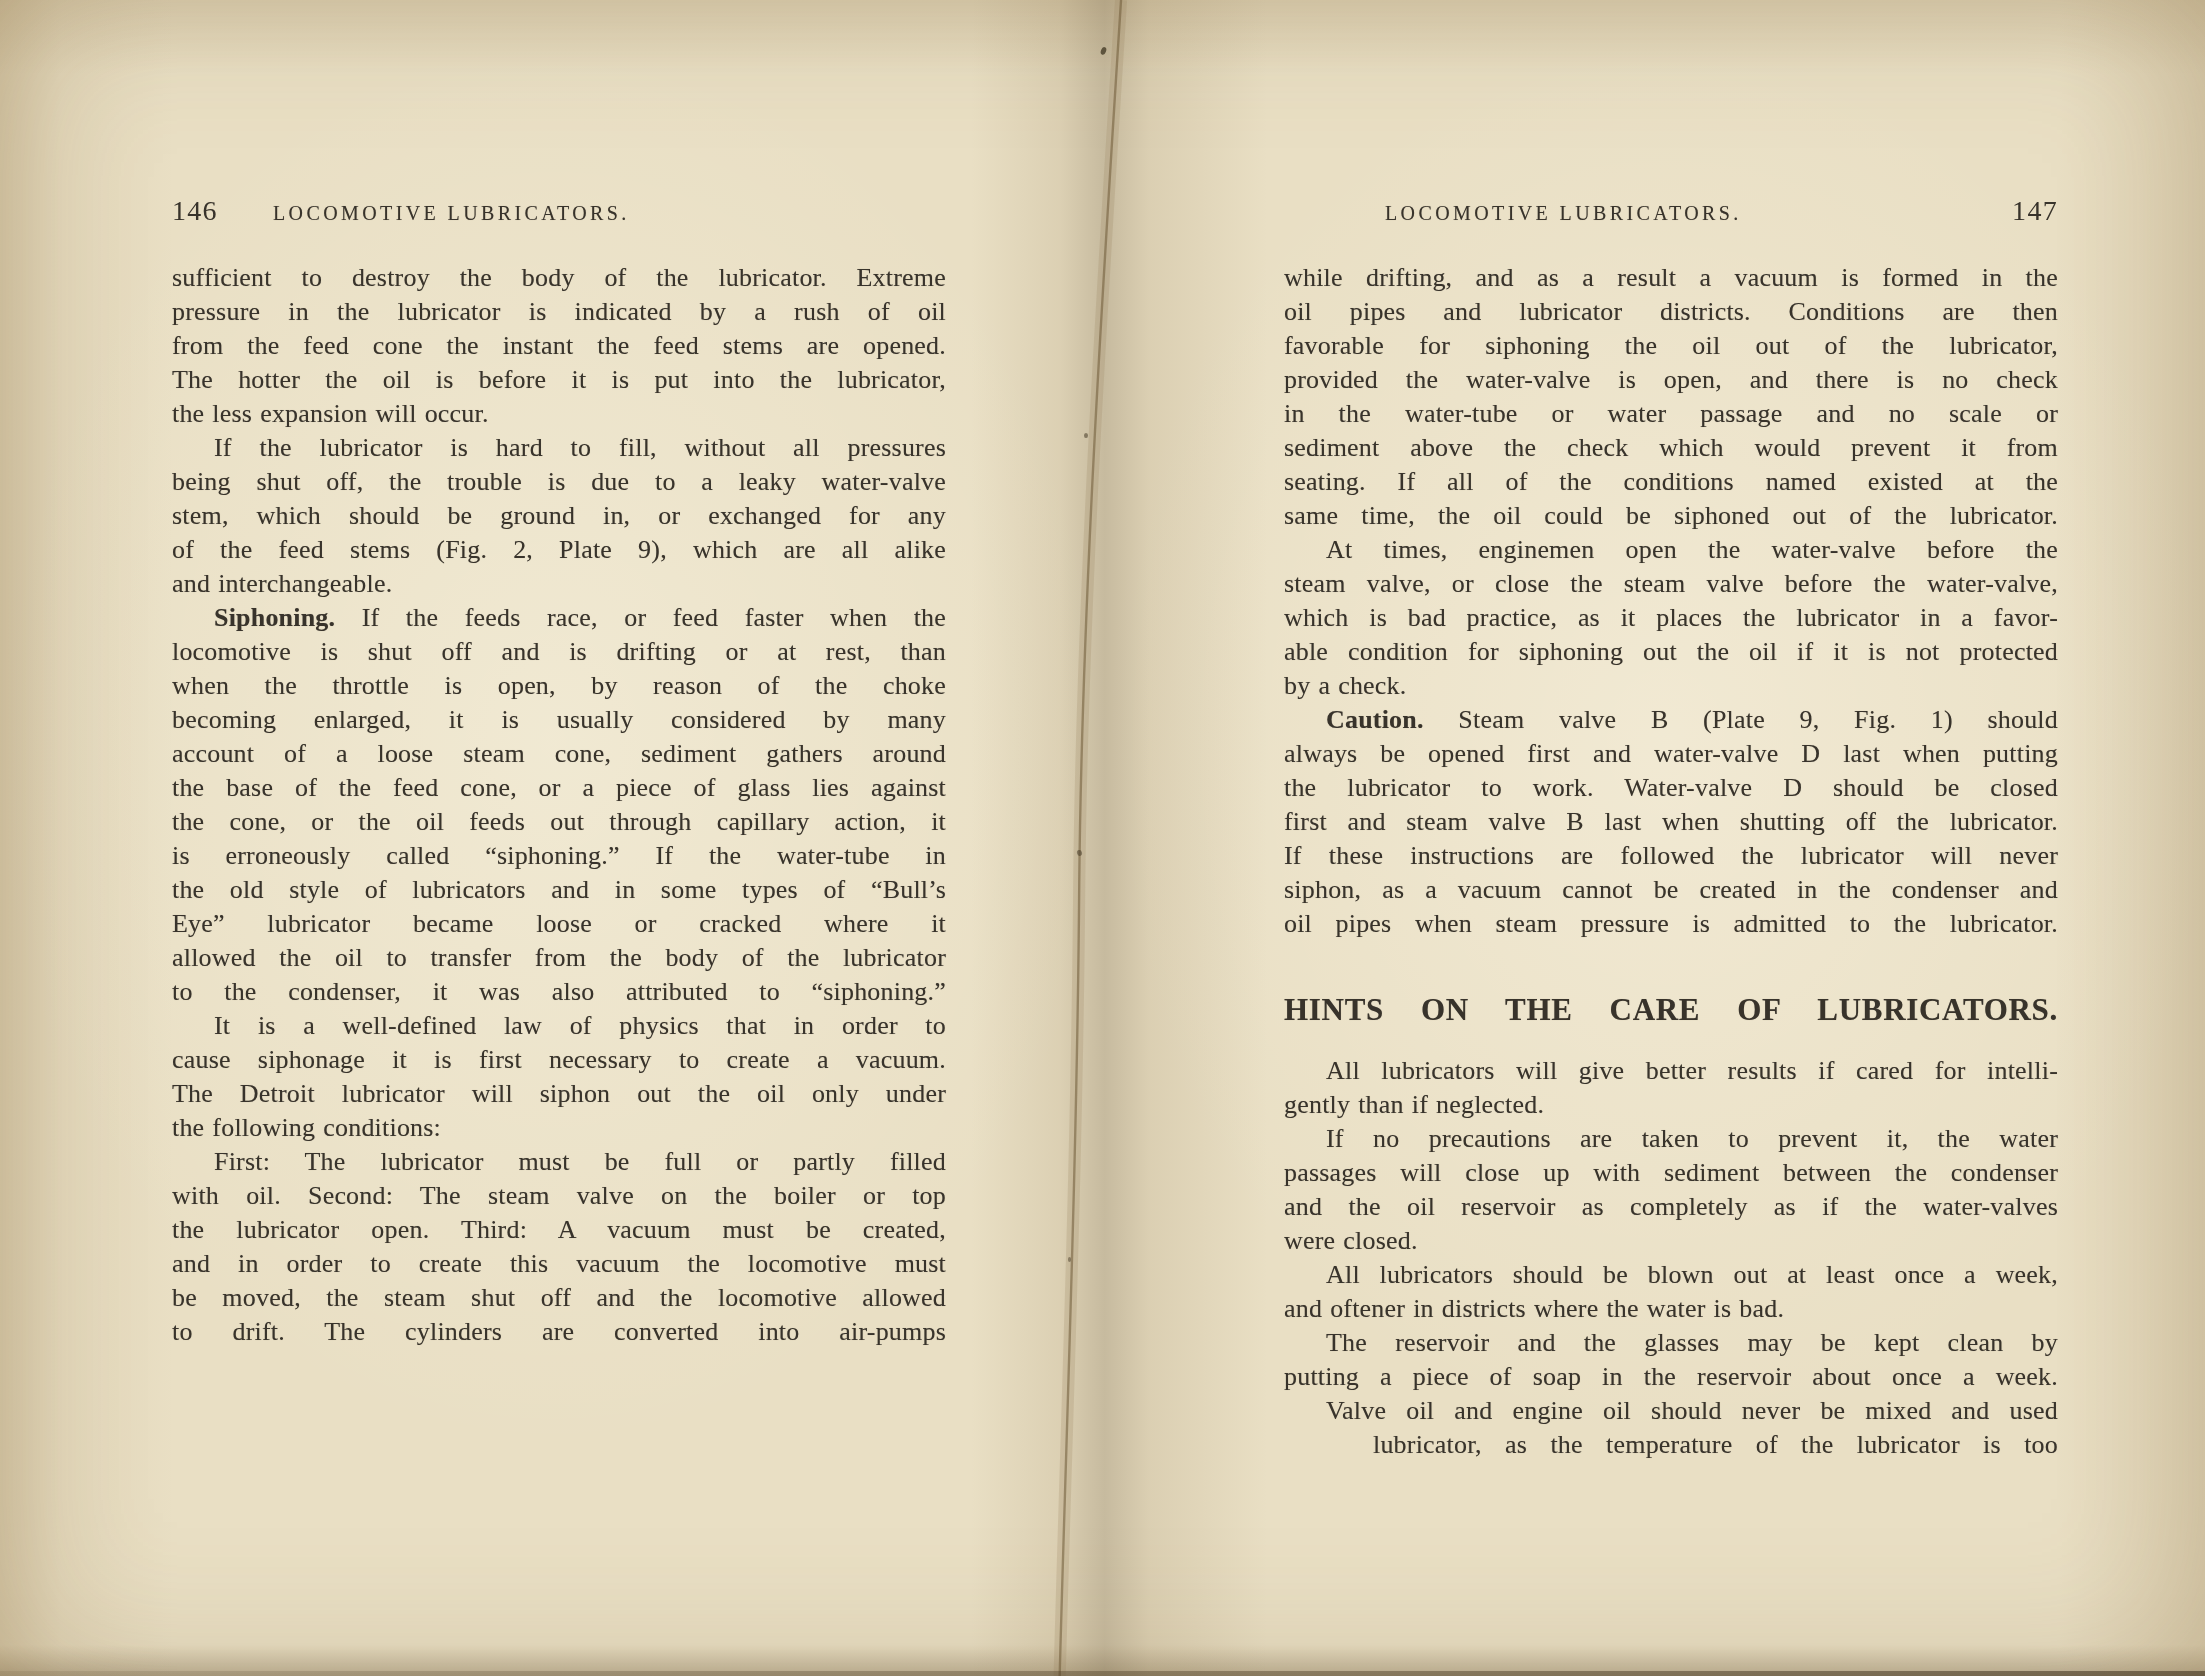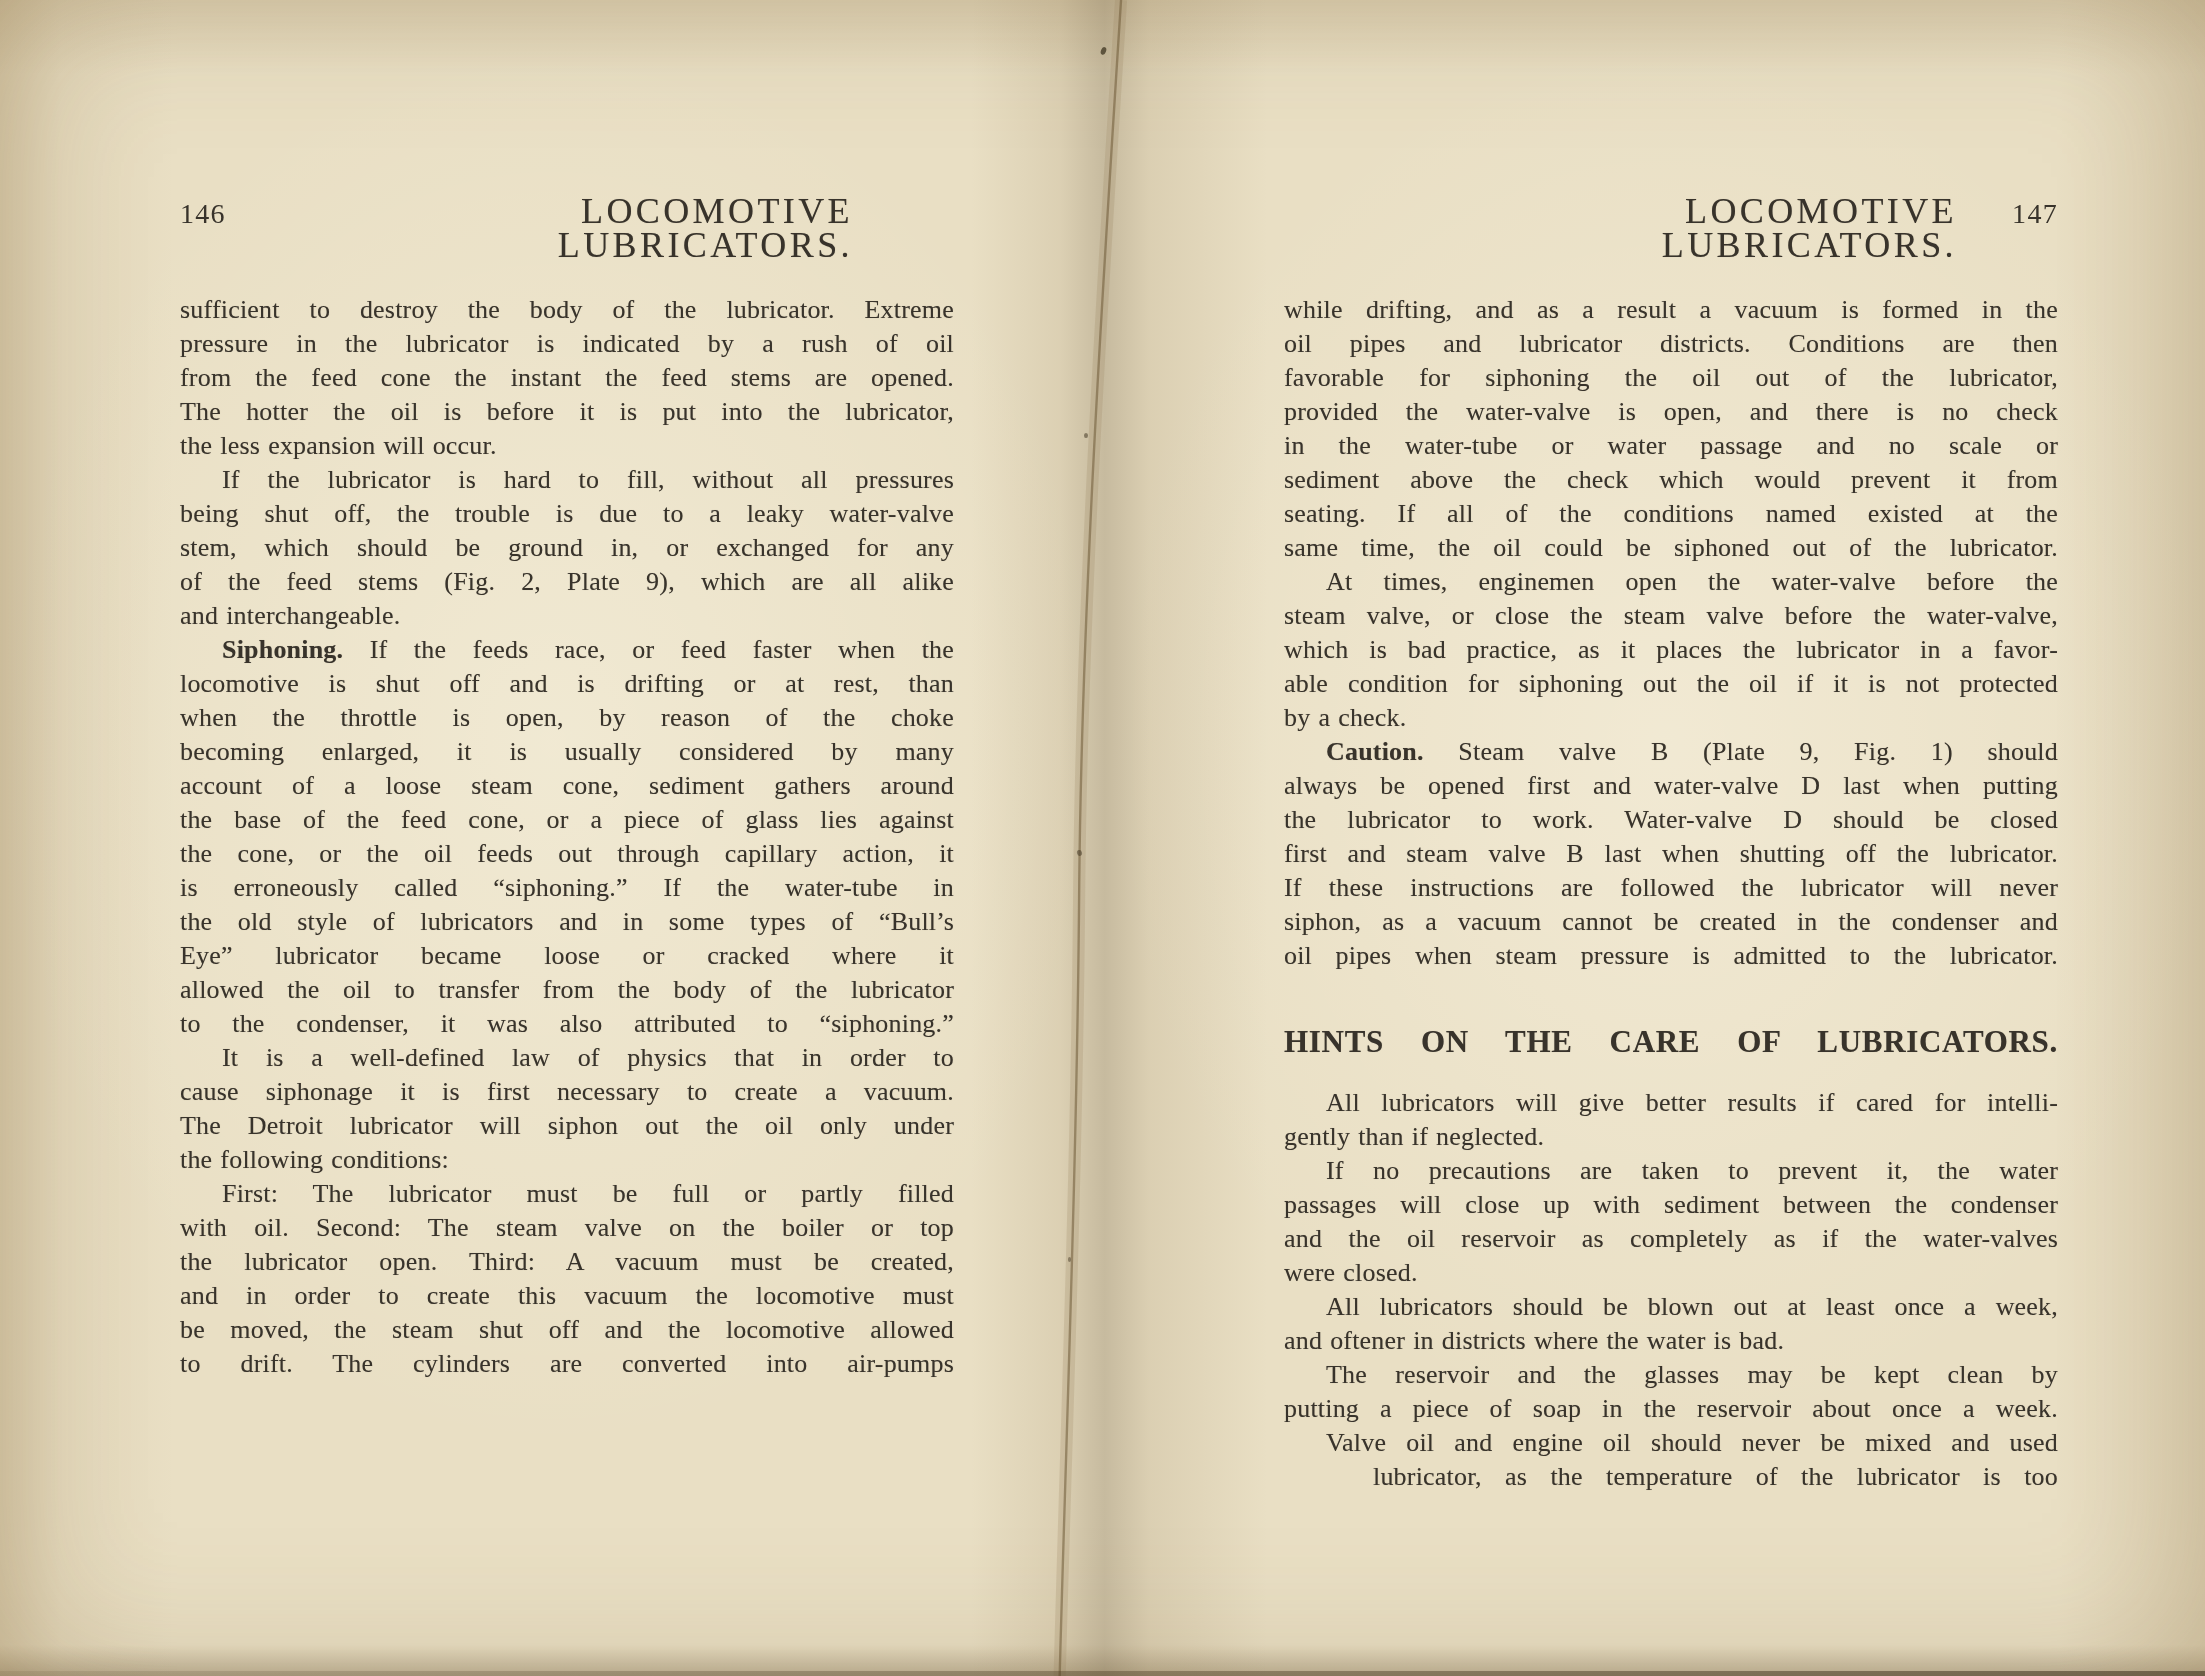--- a/index.html
+++ b/index.html
@@ -31,30 +31,30 @@
   }
   .crease-svg{position:absolute;left:0;top:0;}
   .speck{position:absolute;background:rgba(62,52,32,.75);border-radius:50%;}
   .bottom-edge{
     position:absolute;left:0;bottom:0;width:100%;height:5.4px;
     background:linear-gradient(90deg, rgba(70,55,30,.10), rgba(70,55,30,.40) 55%, rgba(55,42,24,.55) 100%);
   }
 
   
   .page-col{position:absolute;top:194px;width:774px;color:#38332b;}
-  .page-col.left{left:180px;}
+  .page-col.left{left:172px;}
   .page-col.right{left:1284px;}
 
   .page-head{display:flex;align-items:baseline;line-height:34px;margin-bottom:31px;}
   .head-slot{width:101px;flex:0 0 101px;}
   .pagenum{font-size:28px;letter-spacing:1.3px;}
   .page-head .num-left{text-align:left;}
   .page-head .num-right{text-align:right;}
   .run-title{
-    flex:1;text-align:right;font-size:36px;letter-spacing:3.4px;
+    flex:1;text-align:left;font-size:20px;letter-spacing:3.4px;
     text-shadow:0 0 0.7px rgba(56,51,43,.35);
   }
 
   .page-body{font-size:26px;line-height:34px;letter-spacing:0.2px;word-spacing:1.3px;
     text-shadow:0 0 0.7px rgba(56,51,43,.30);}
   .line{text-align:justify;text-align-last:justify;white-space:nowrap;}
   .line{white-space:normal;}
   .line.end{text-align-last:left;}
   .line.indent{padding-left:42px;}
   .line.indent2{padding-left:89px;}

